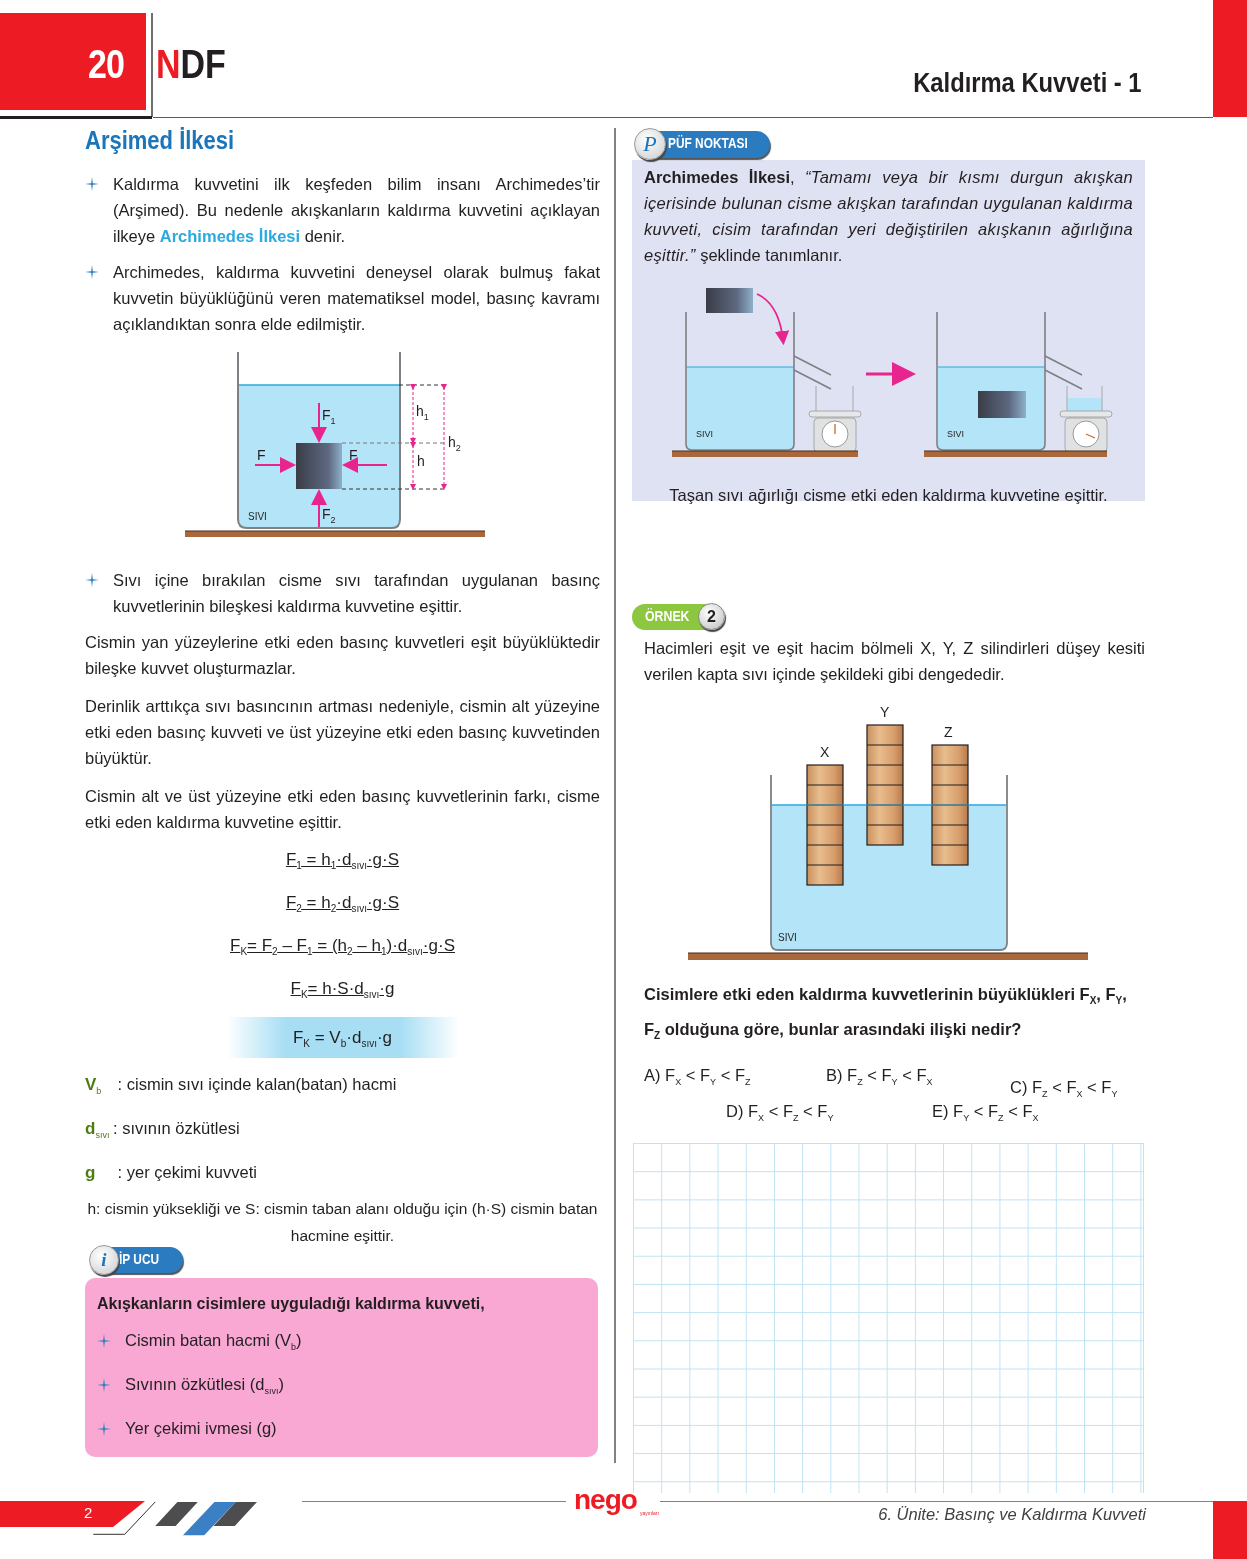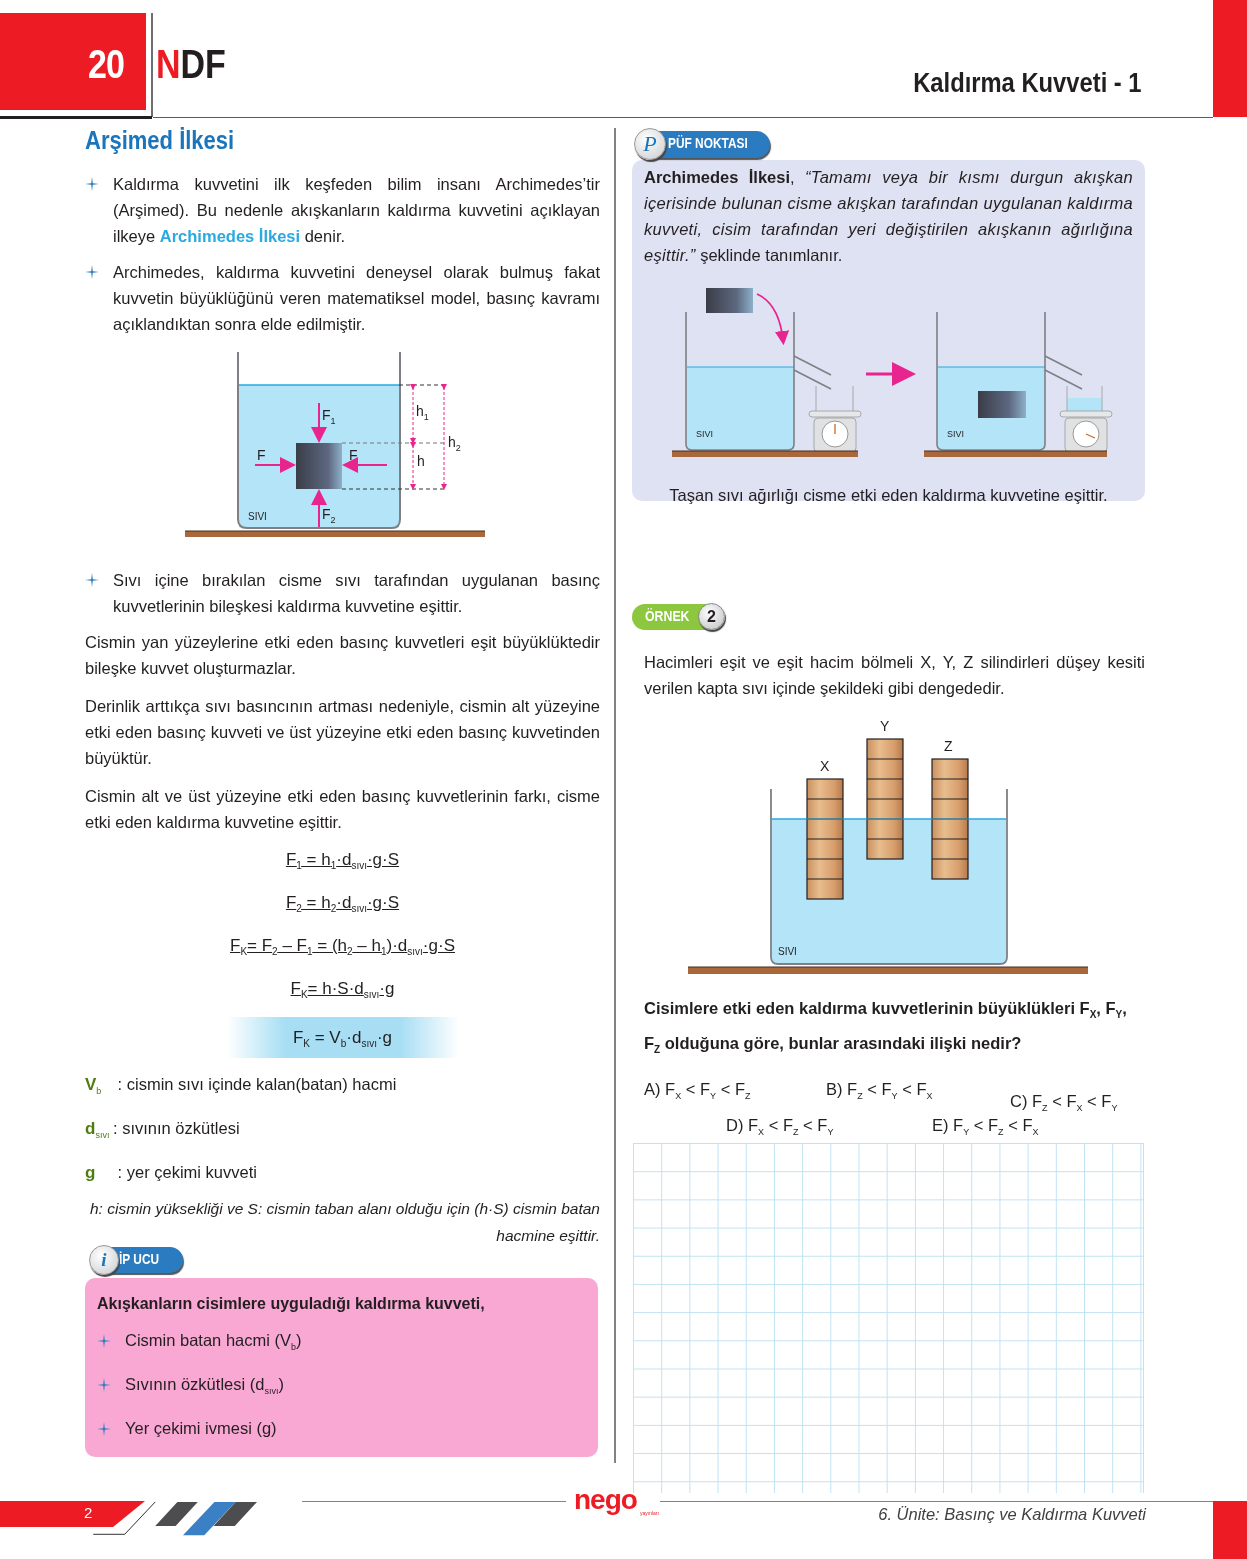--- a/index.html
+++ b/index.html
@@ -38,53 +38,53 @@
 
   .formulas { text-align: center; font-size: 17px; line-height: 37px; margin-top: 6px; text-decoration: underline; }
   .formulas sub { font-size: 10px; vertical-align: -4px; }
   .formulas .fk-box { display: inline-block; width: 232px; height: 41px; line-height: 41px; margin-top: 4px;
     background: linear-gradient(90deg, rgba(178,226,245,0) 0%, #a8def4 25%, #a8def4 75%, rgba(178,226,245,0) 100%); }
 
   .defs { margin-top: 8px; }
   .def-row { font-size: 16.5px; line-height: 37px; }
   .def-key { display: inline-block; width: 28px; color: #4d7c0f; font-weight: bold; font-size: 17px; }
   .def-key sub { font-size: 9px; vertical-align: -4px; font-weight: normal; }
-  .note { font-style: italic; font-size: 15.5px; line-height: 27px; text-align: right; margin-top: 4px; }
+  .note { font-size: 15.5px; line-height: 27px; text-align: center; margin-top: 4px; }
 
   
   .tip { position: absolute; left: 85px; top: 1245px; width: 513px; }
   .tip-badge { position: relative; height: 32px; width: 95px; margin-left: 4px; }
   .tip-pill { position: absolute; left: 6px; top: 2px; height: 26px; width: 88px; border-radius: 13px; background: #2a7bbf; box-shadow: 1px 2px 1px #555; }
   .tip-pill-label { position: absolute; left: 30px; top: 6px; font: bold 14px "Liberation Sans", sans-serif; color: #fff; transform: scaleX(0.85); transform-origin: left; }
   .tip-icon { position: absolute; left: 0; top: 0; width: 30px; height: 30px; border-radius: 50%; background: radial-gradient(circle at 40% 35%, #ffffff, #c9cbcd); border: 1px solid #999; box-shadow: 1px 2px 1px #444; text-align: center; font: italic bold 19px "Liberation Serif", serif; color: #1b75bb; line-height: 28px; }
   .tip-body { background: #f9a8d4; border-radius: 10px; padding: 8px 12px 10px 12px; margin-top: 1px; }
   .tip-body .b { font-weight: bold; font-size: 16px; line-height: 36px; }
   .tip-body .li { position: relative; padding-left: 28px; font-size: 16.5px; line-height: 37px; }
   .tip-body .li .plus { position: absolute; left: 0; top: 12px; width: 14px; height: 14px; }
   .tip-body sub { font-size: 9px; vertical-align: -4px; }
 
   
   .puf-badge { position: relative; height: 33px; width: 140px; }
   .puf-pill { position: absolute; left: 8px; top: 3px; height: 27px; width: 130px; border-radius: 14px; background: #2a7bbf; box-shadow: 1px 2px 1px #555; }
   .puf-pill-label { position: absolute; left: 36px; top: 7px; font: bold 14px "Liberation Sans", sans-serif; color: #fff; transform: scaleX(0.85); transform-origin: left; }
   .puf-icon { position: absolute; left: 2px; top: 0; width: 32px; height: 32px; border-radius: 50%; background: radial-gradient(circle at 40% 35%, #ffffff, #c9cbcd); border: 1px solid #999; box-shadow: 1px 2px 1px #444; text-align: center; font: italic 22px "Liberation Serif", serif; color: #1b75bb; line-height: 30px; }
-  .puf-body { background: #dfe2f3; border-radius: 10px; padding: 4px 12px 10px 12px; margin-top: -1px; height: 341px; }
+  .puf-body { background: #dfe2f3; border-radius: 0; padding: 4px 12px 10px 12px; margin-top: -1px; height: 341px; }
   .puf-text { font-size: 16.5px; line-height: 26px; text-align: justify; }
   .puf-text .bold { font-weight: bold; }
   .puf-text .it { font-style: italic; letter-spacing: 0.3px; }
   .puf-fig { position: relative; height: 210px; margin-top: 6px; }
   .puf-caption { text-align: center; font-size: 16.5px; margin-top: 2px; }
 
   
   .ornek { position: absolute; left: 632px; top: 601px; width: 513px; }
   .ornek-badge { position: relative; height: 32px; width: 100px; }
   .ornek-pill { position: absolute; left: 0; top: 3px; width: 88px; height: 26px; border-radius: 13px; background: #8dc63f; }
   .ornek-pill-label { position: absolute; left: 13px; top: 7px; font: bold 14.5px "Liberation Sans", sans-serif; color: #fff; transform: scaleX(0.85); transform-origin: left; }
   .ornek-num { position: absolute; left: 66px; top: 2px; width: 27px; height: 27px; border-radius: 50%; background: radial-gradient(circle at 40% 35%, #ffffff, #bcbec0); border: 1px solid #888; box-shadow: 1px 2px 1px #444; text-align: center; font: bold 16px "Liberation Sans", sans-serif; line-height: 26px; color: #231f20; }
-  .ornek-text { font-size: 16.5px; line-height: 26px; padding-left: 12px; margin-top: 16px; text-align: justify; }
+  .ornek-text { font-size: 16.5px; line-height: 26px; padding-left: 12px; margin-top: 2px; text-align: justify; }
   .ornek-fig { position: relative; height: 265px; margin-top: 10px; }
   .question { font-weight: bold; font-size: 16.5px; line-height: 29px; padding-left: 12px; margin-top: 18px; }
   .question sub { font-size: 10px; vertical-align: -4px; }
   .choices { font-size: 16.5px; padding-left: 12px; margin-top: 16px; position: relative; height: 60px; }
   .choices sub { font-size: 9px; vertical-align: -4px; }
   .choice { position: absolute; white-space: nowrap; }
 
   
   .grid { position: absolute; left: 633px; top: 1143px; width: 511px; height: 350px;
     background-image:

